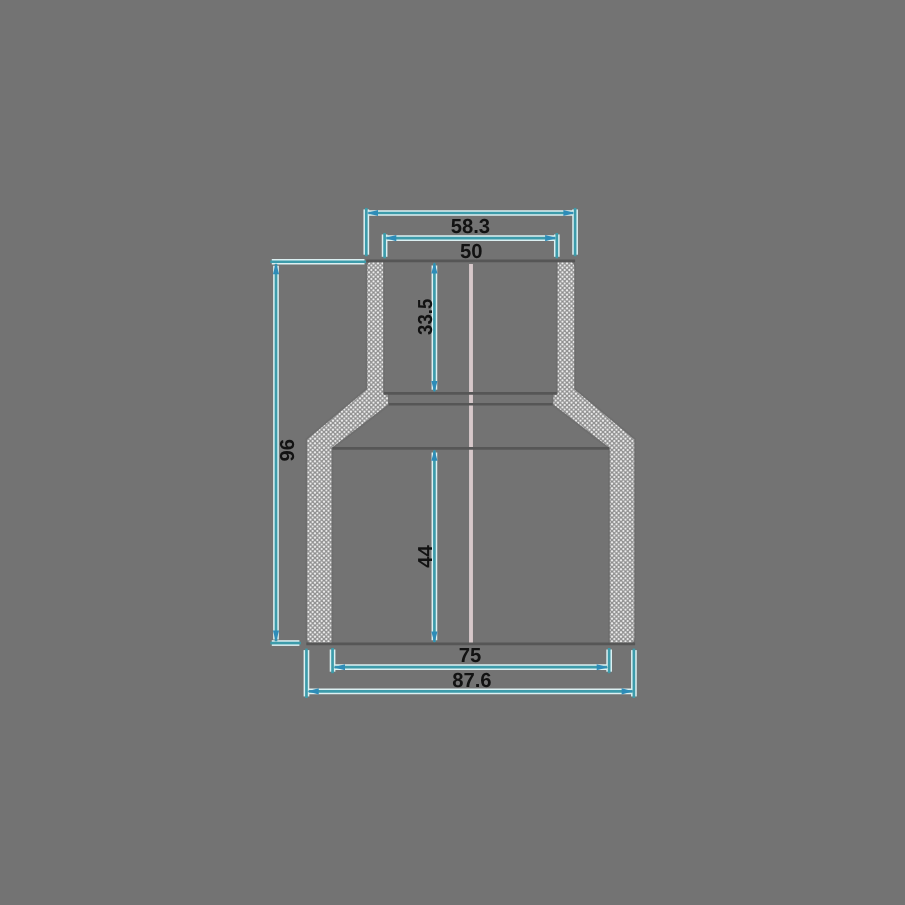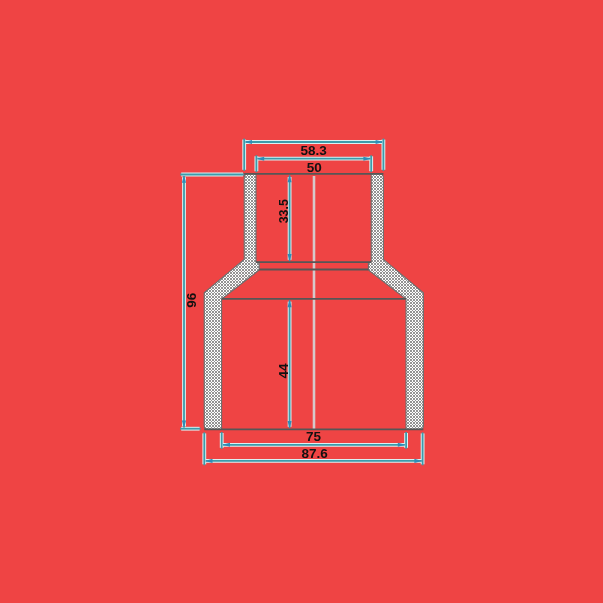--- a/index.html
+++ b/index.html
@@ -1,16 +1,16 @@
 <!DOCTYPE html>
 <html><head>
 <meta charset="utf-8">
 <style>
   html,body{margin:0;padding:0;background:#ffffff;}
-  .wrap{width:603px;height:603px;position:relative;background:#ef4444;overflow:hidden;transform:translateZ(0);}
+  .wrap{width:603px;height:603px;position:relative;background:#737373;overflow:hidden;transform:translateZ(0);}
   svg{position:absolute;left:0;top:0;}
   text{font-family:"Liberation Sans", sans-serif;fill:#111111;}
 </style>
 </head>
 <body>
 <div class="wrap">
 <svg width="603" height="603" viewBox="0 0 603 603">
   <defs>
     <pattern id="hatch" width="3.0" height="3.0" patternUnits="userSpaceOnUse">
       <rect width="3.0" height="3.0" fill="#fdfdfd"></rect>

